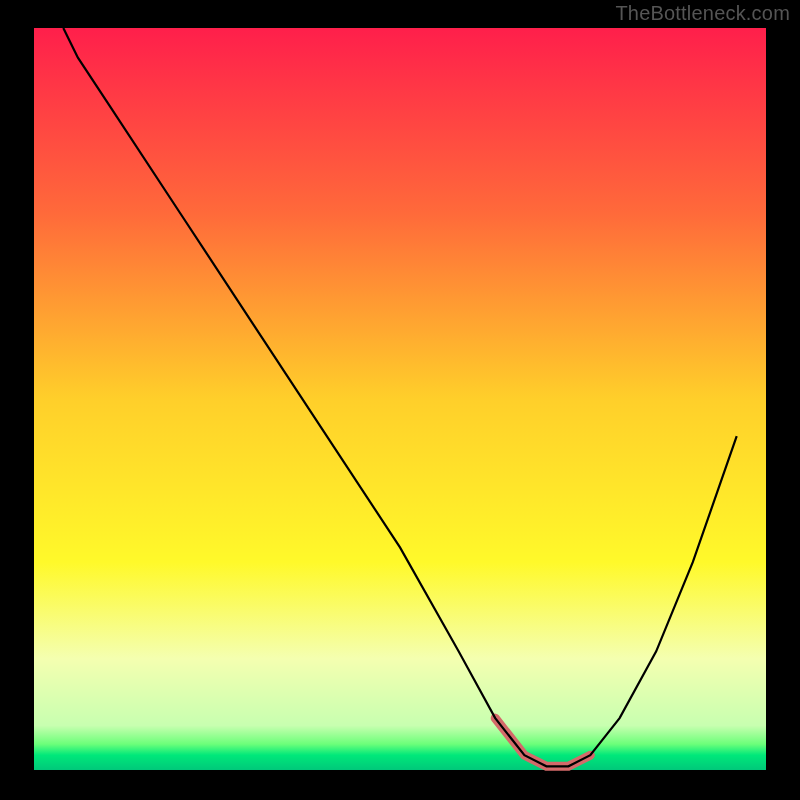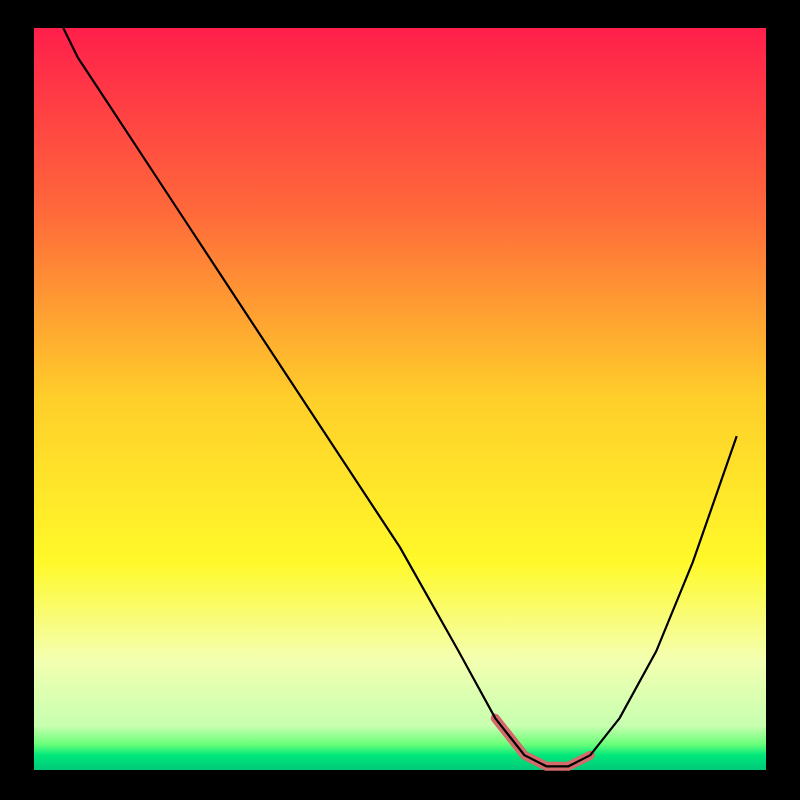--- a/index.html
+++ b/index.html
@@ -29,20 +29,21 @@
   svg {
     position: absolute;
     top: 0;
     left: 0;
   }
 </style>
 </head>
 <body>
 
 <div class="frame">
+  <div class="attribution">TheBottleneck.com</div>
   <svg id="chart-svg" width="800" height="800">
     <defs>
       <linearGradient id="bg-grad" x1="0" y1="0" x2="0" y2="1">
           <stop offset="0%" stop-color="#ff1f4b"></stop>
           <stop offset="25%" stop-color="#ff6a3a"></stop>
           <stop offset="50%" stop-color="#ffcf2a"></stop>
           <stop offset="72%" stop-color="#fff92a"></stop>
           <stop offset="85%" stop-color="#f4ffb0"></stop>
           <stop offset="94%" stop-color="#c8ffb0"></stop>
           <stop offset="96.5%" stop-color="#6cff7a"></stop>

